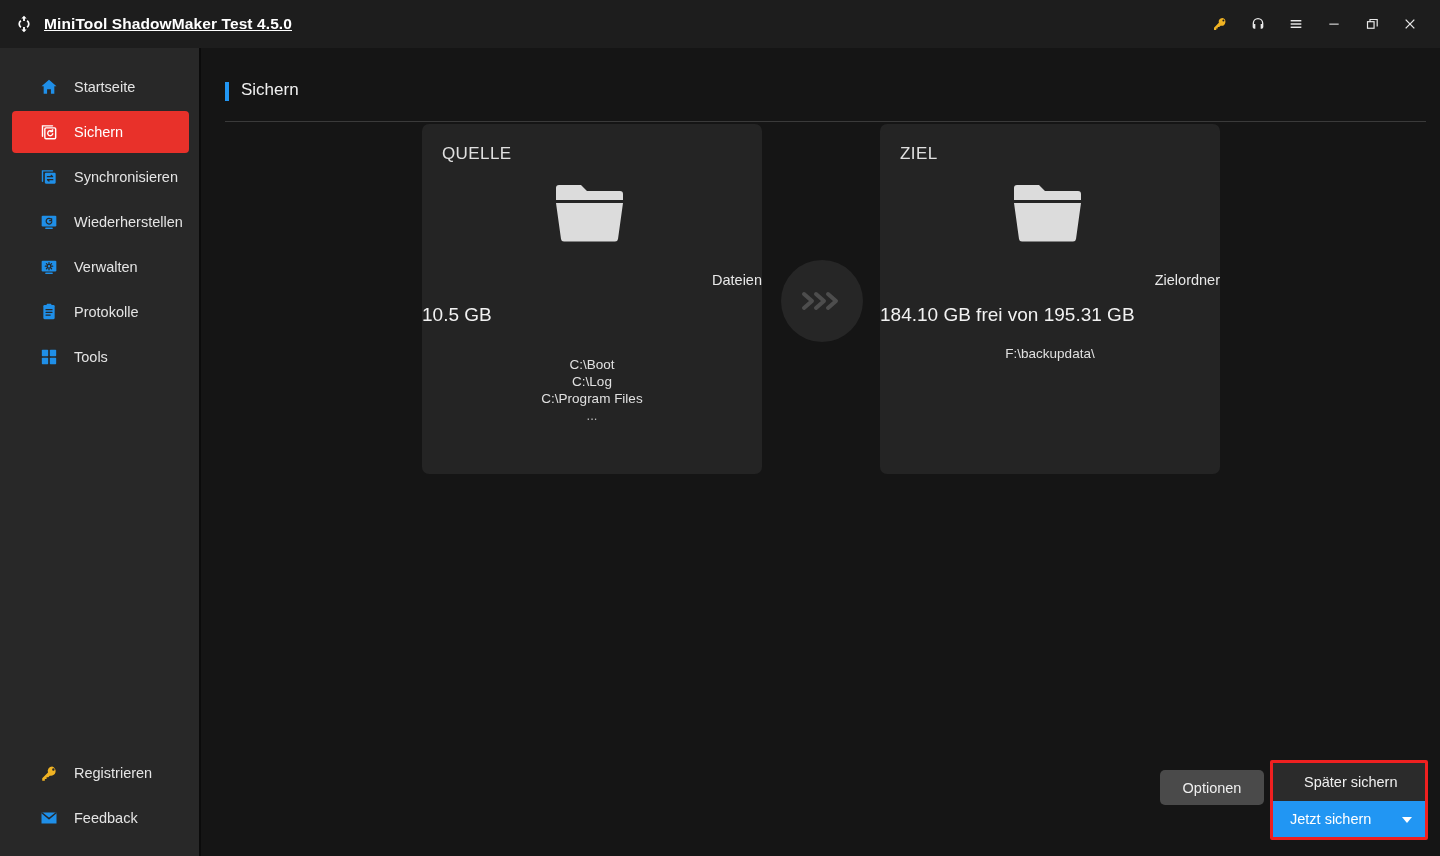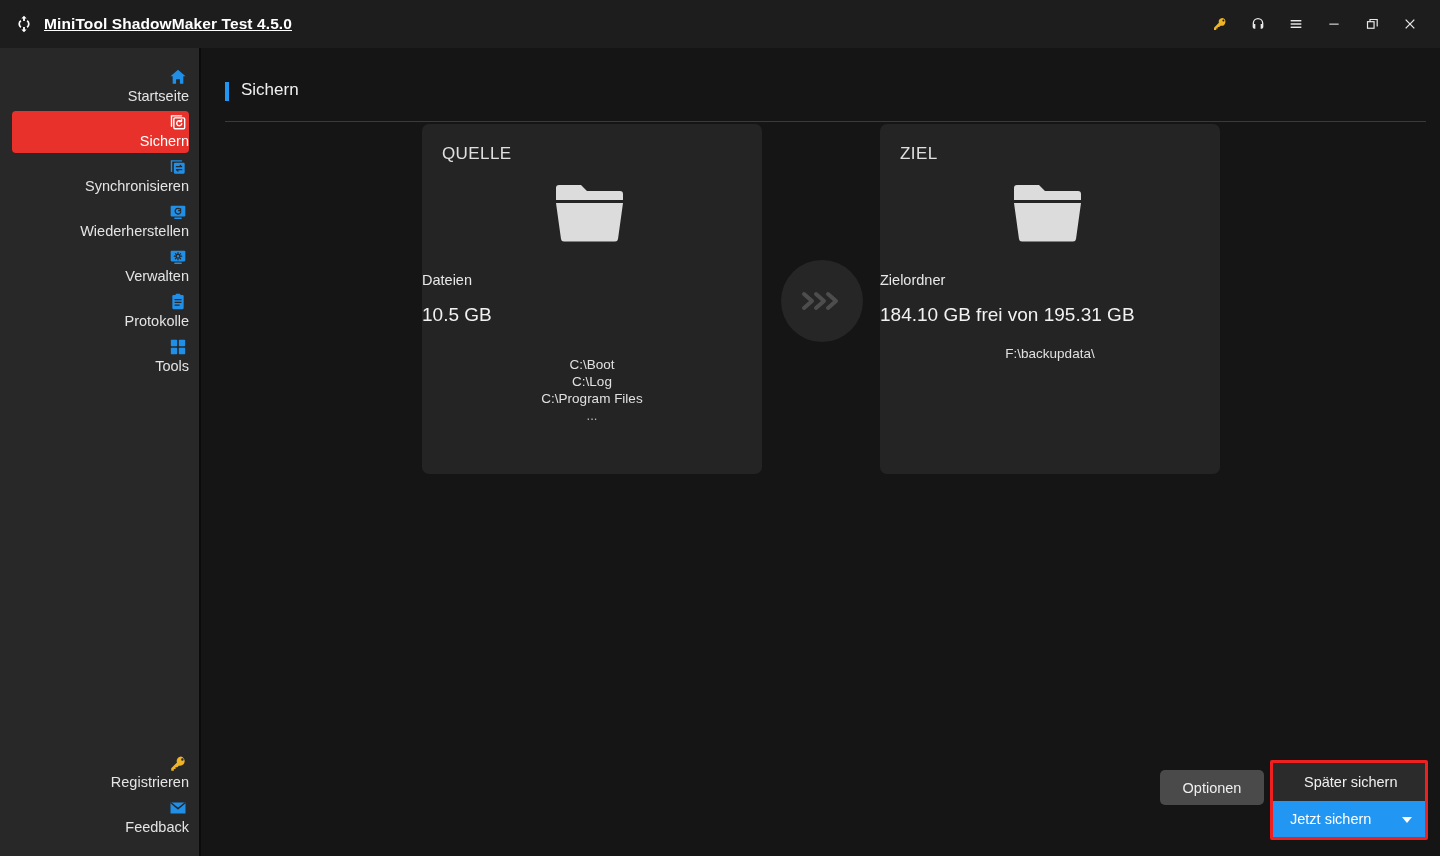--- a/index.html
+++ b/index.html
@@ -41,25 +41,24 @@
   
   .sidebar {
     position: absolute; top: 48px; left: 0;
     width: 201px; height: 808px;
     background: #282828;
     border-right: 2px solid #0b0b0b;
   }
   .side-top { position: absolute; top: 18px; left: 0; right: 0; }
   .side-bottom { position: absolute; bottom: 14px; left: 0; right: 0; }
   .side-item {
-    display: flex; align-items: flex-end;
+    display: flex; align-items: center;
     height: 42px; margin: 0 10px 3px 12px;
     border-radius: 4px;
     padding-left: 26px;
-    flex-direction: column;
   }
   .side-item .ic {
     width: 22px; height: 22px; flex: 0 0 22px;
     display: flex; align-items: center; justify-content: center;
     color: #1f8fe8;
   }
   .side-item .lbl {
     margin-left: 14px; font-size: 14.5px; color: #e4e4e4;
     white-space: nowrap;
   }
@@ -99,21 +98,21 @@
   .card-head {
     position: absolute; top: 20px; left: 20px;
     font-size: 17px; color: #e0e0e0; letter-spacing: .4px;
   }
   .folder-wrap {
     position: absolute; top: 54px; left: 0; width: 100%;
     display: flex; justify-content: center;
   }
   .card-label {
     position: absolute; top: 148px; left: 0; width: 100%;
-    text-align: left; font-size: 14.5px; color: #e8e8e8;
+    text-align: right; font-size: 14.5px; color: #e8e8e8;
   }
   .card-size {
     position: absolute; top: 180px; left: 0; width: 100%;
     text-align: left; font-size: 19px; color: #f2f2f2;
   }
   .card-size.small { font-size: 19px; }
   .card-paths {
     position: absolute; top: 232px; left: 0; width: 100%;
     text-align: center; font-size: 13.5px; color: #e0e0e0;
     line-height: 17px;

